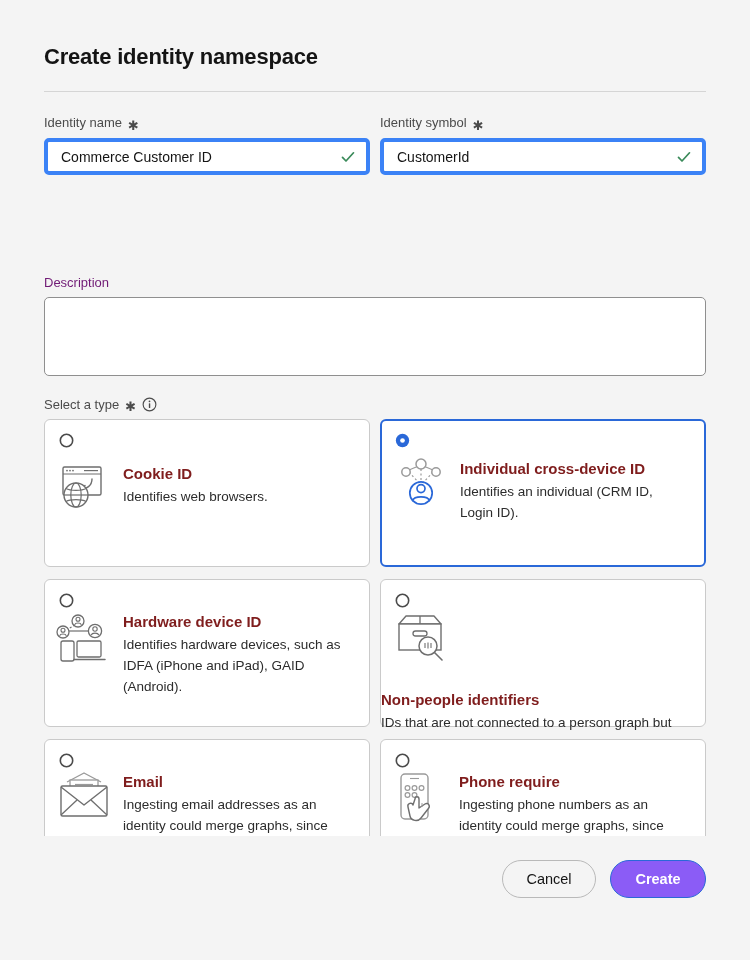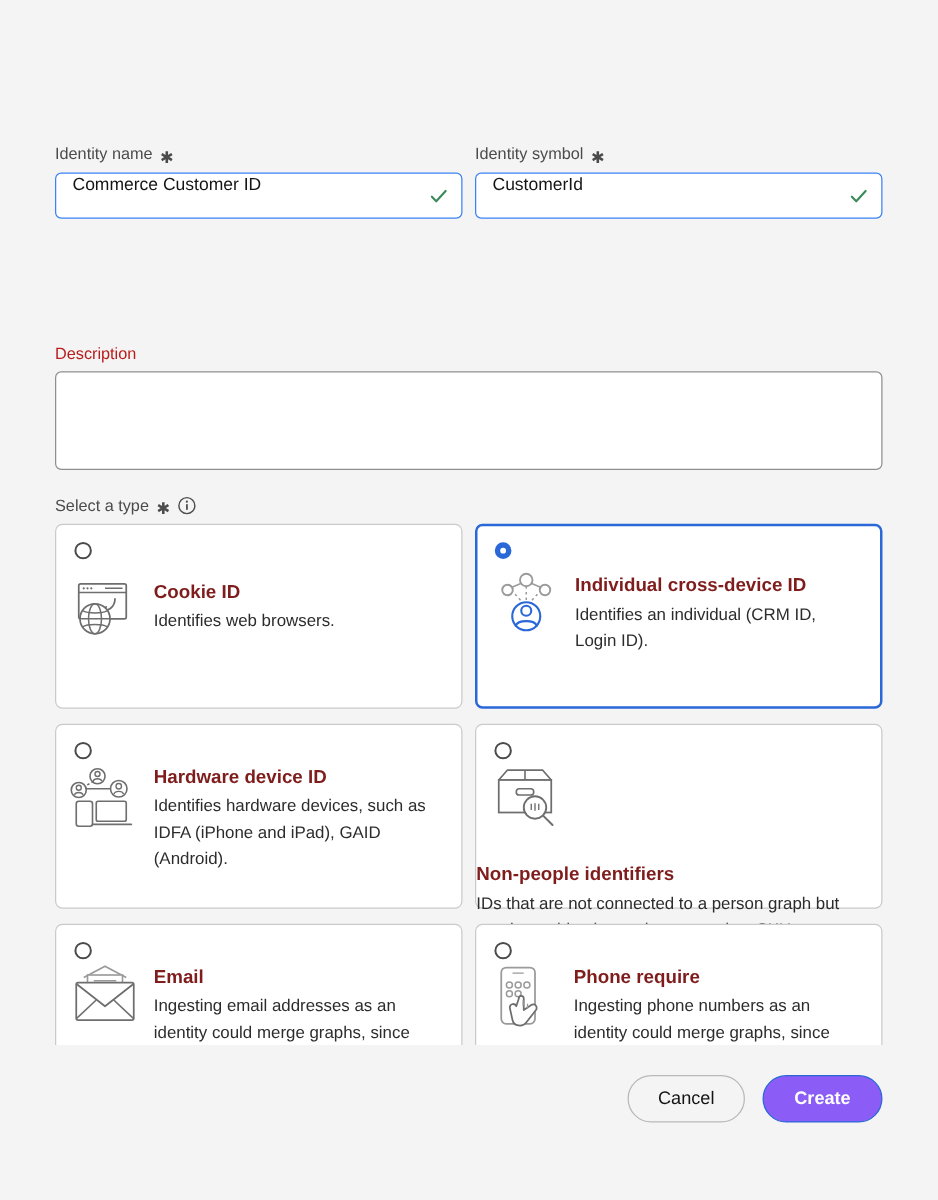--- a/index.html
+++ b/index.html
@@ -46,33 +46,33 @@
 
   .row2 { position: absolute; left: 44px; top: 21px; width: 662px; }
   .col { position: absolute; top: 0; width: 326px; }
   .col.left { left: 0; }
   .col.right { left: 336px; }
 
   .textinput {
     position: relative; margin-top: 7px;
     width: 326px; height: 37px;
     background: #ffffff;
-    border: 1px solid #3b82f6;
+    border: 4px solid #3b82f6;
     border-radius: 5px;
-    display: flex; align-items: flex-start;
+    display: flex; align-items: center;
     padding: 0 34px 0 13px;
     font-size: 14px; color: #141414;
   }
   .check {
     position: absolute; right: 11px; top: 50%; transform: translateY(-50%);
     width: 14px; height: 14px;
   }
 
   .desc-wrap { position: absolute; left: 44px; top: 181px; width: 662px; }
-  .desc-label { font-size: 13px; color: #b91c1c; }
+  .desc-label { font-size: 13px; color: #701a75; }
   .textarea {
     margin-top: 7px;
     width: 662px; height: 79px;
     background: #ffffff;
     border: 1px solid #8f8f8f;
     border-radius: 5px;
   }
 
   .type-label-row {
     position: absolute; left: 44px; top: 303px;
@@ -158,20 +158,24 @@
     min-width: 96px; padding: 0 22px;
     background: #8b5cf6; border: 1.5px solid #2a68d8; color: #ffffff;
     font-weight: bold;
   }
 </style>
 </head>
 <body>
 
 <div class="page">
 
+  <div class="header">
+    <div class="title">Create identity namespace</div>
+    <div class="divider"></div>
+  </div>
 
   <div class="body">
 
     <div class="row2">
 
       <div class="col left">
         <div class="field-label">
           <span>Identity name</span>
           <span class="req">✱</span>
         </div>

